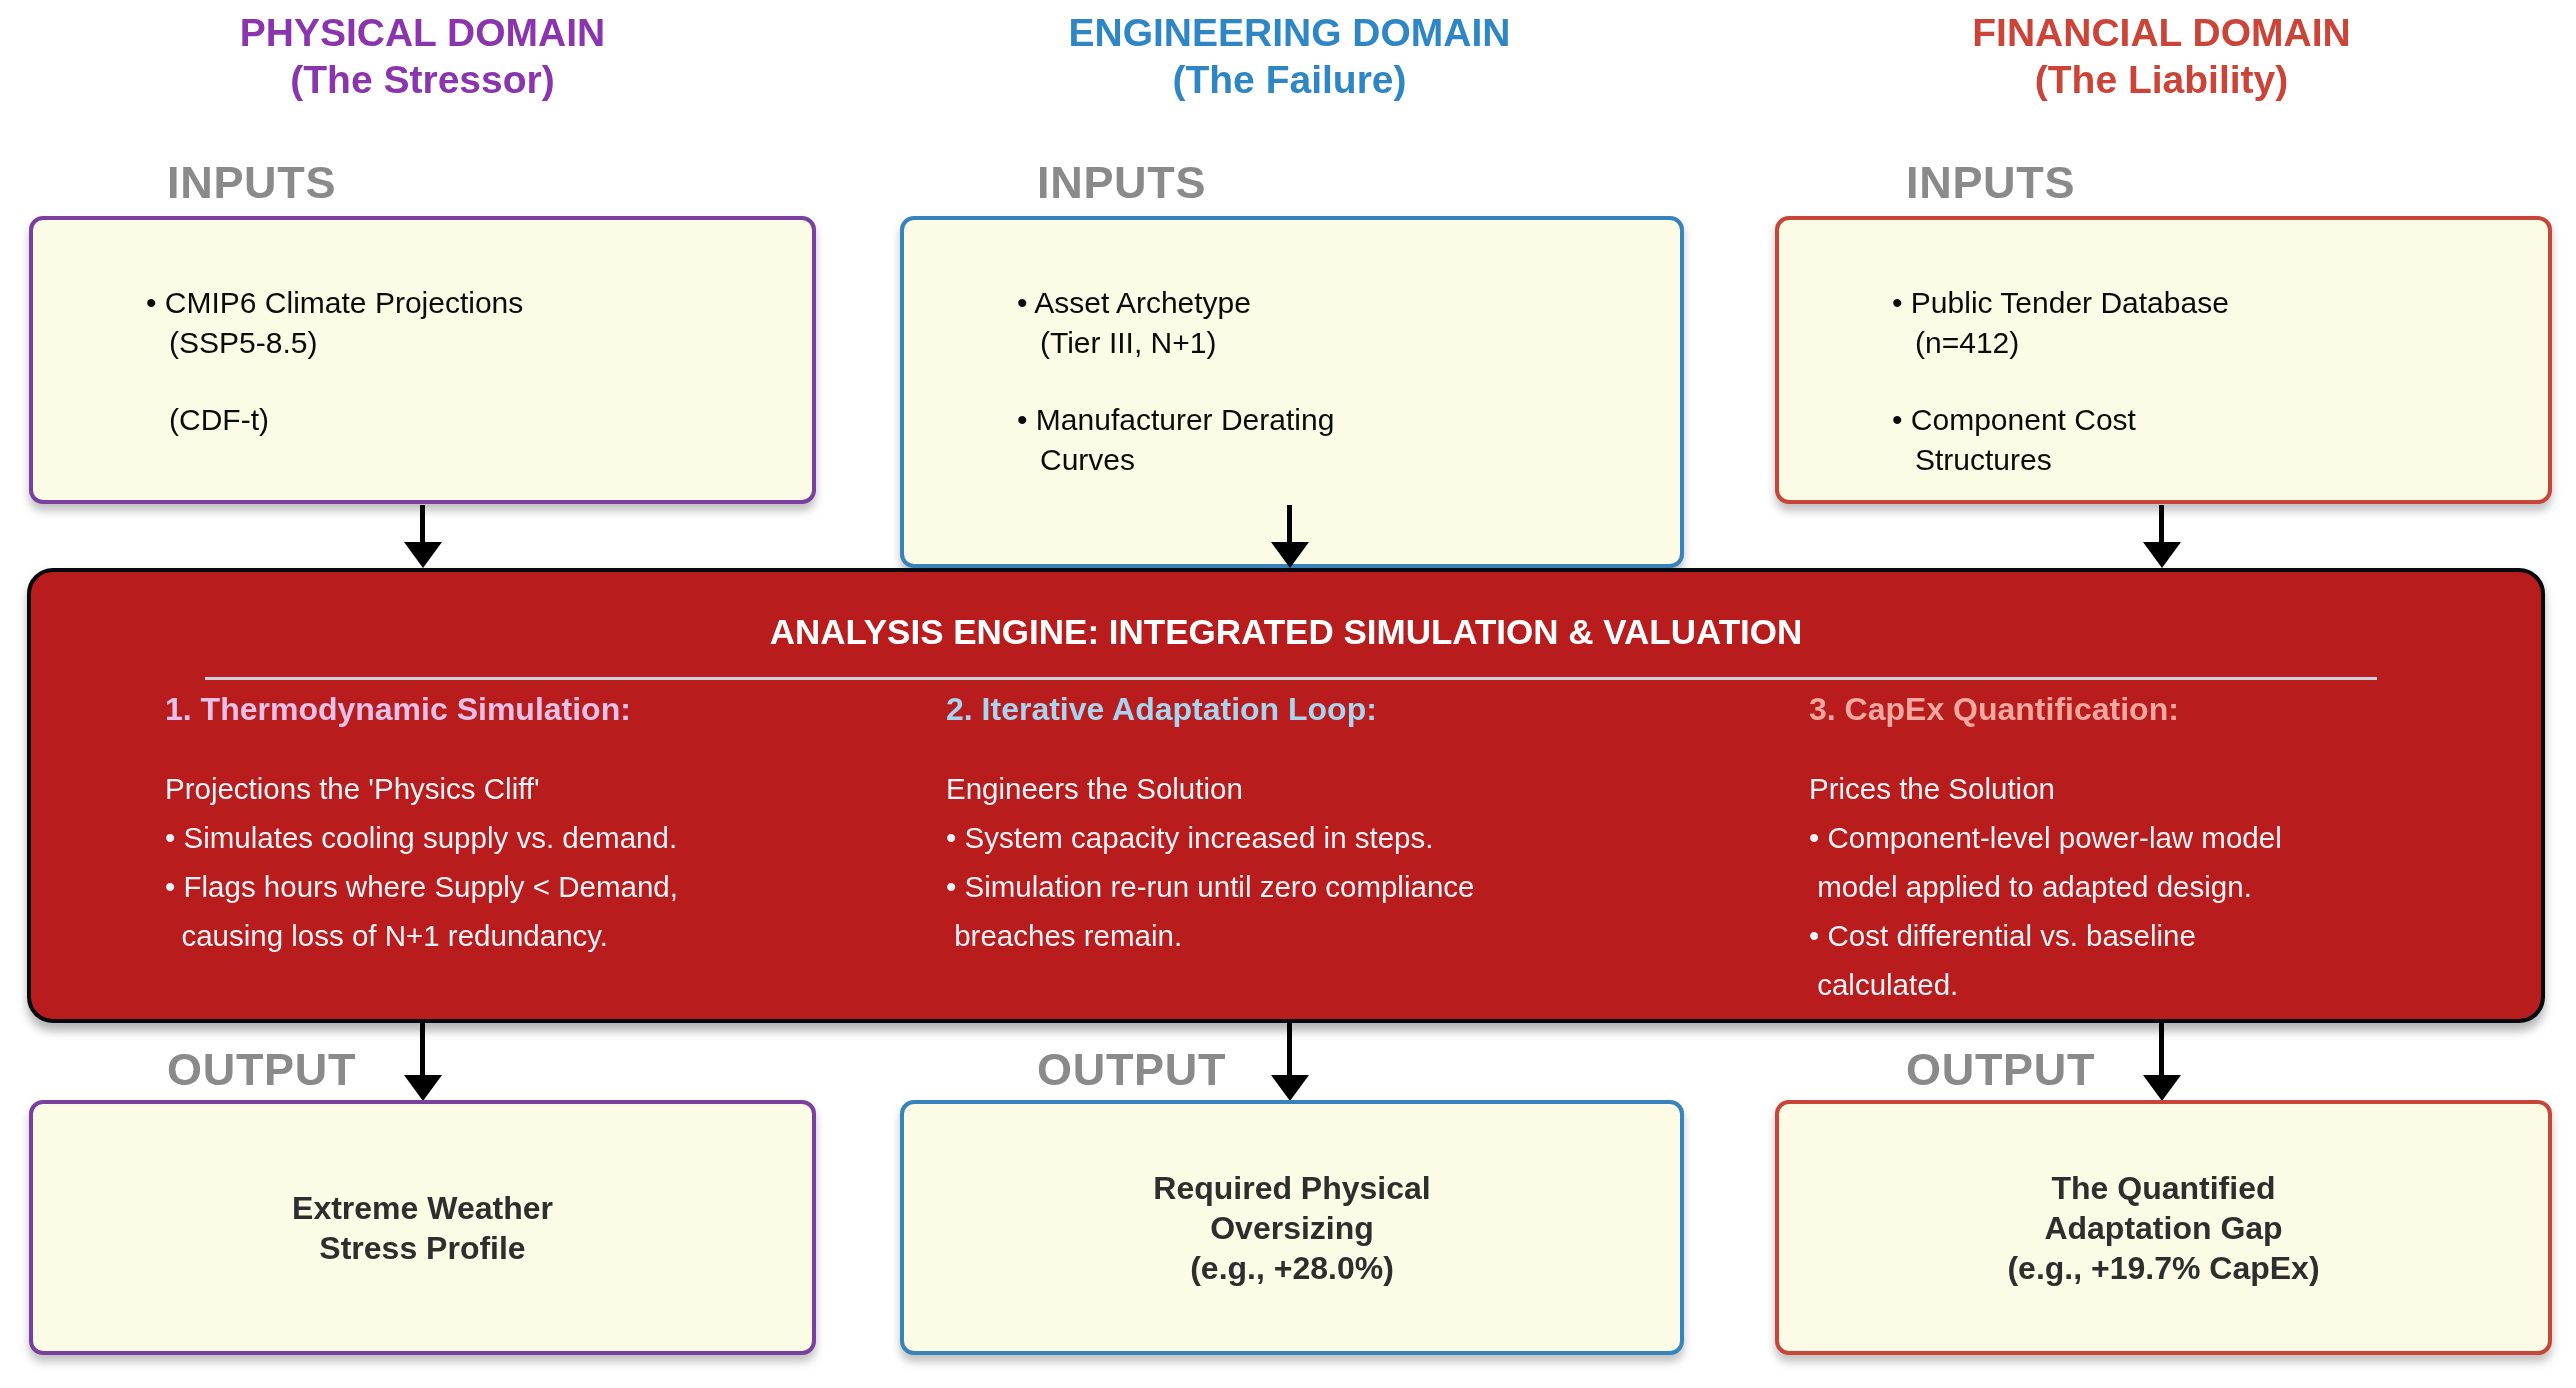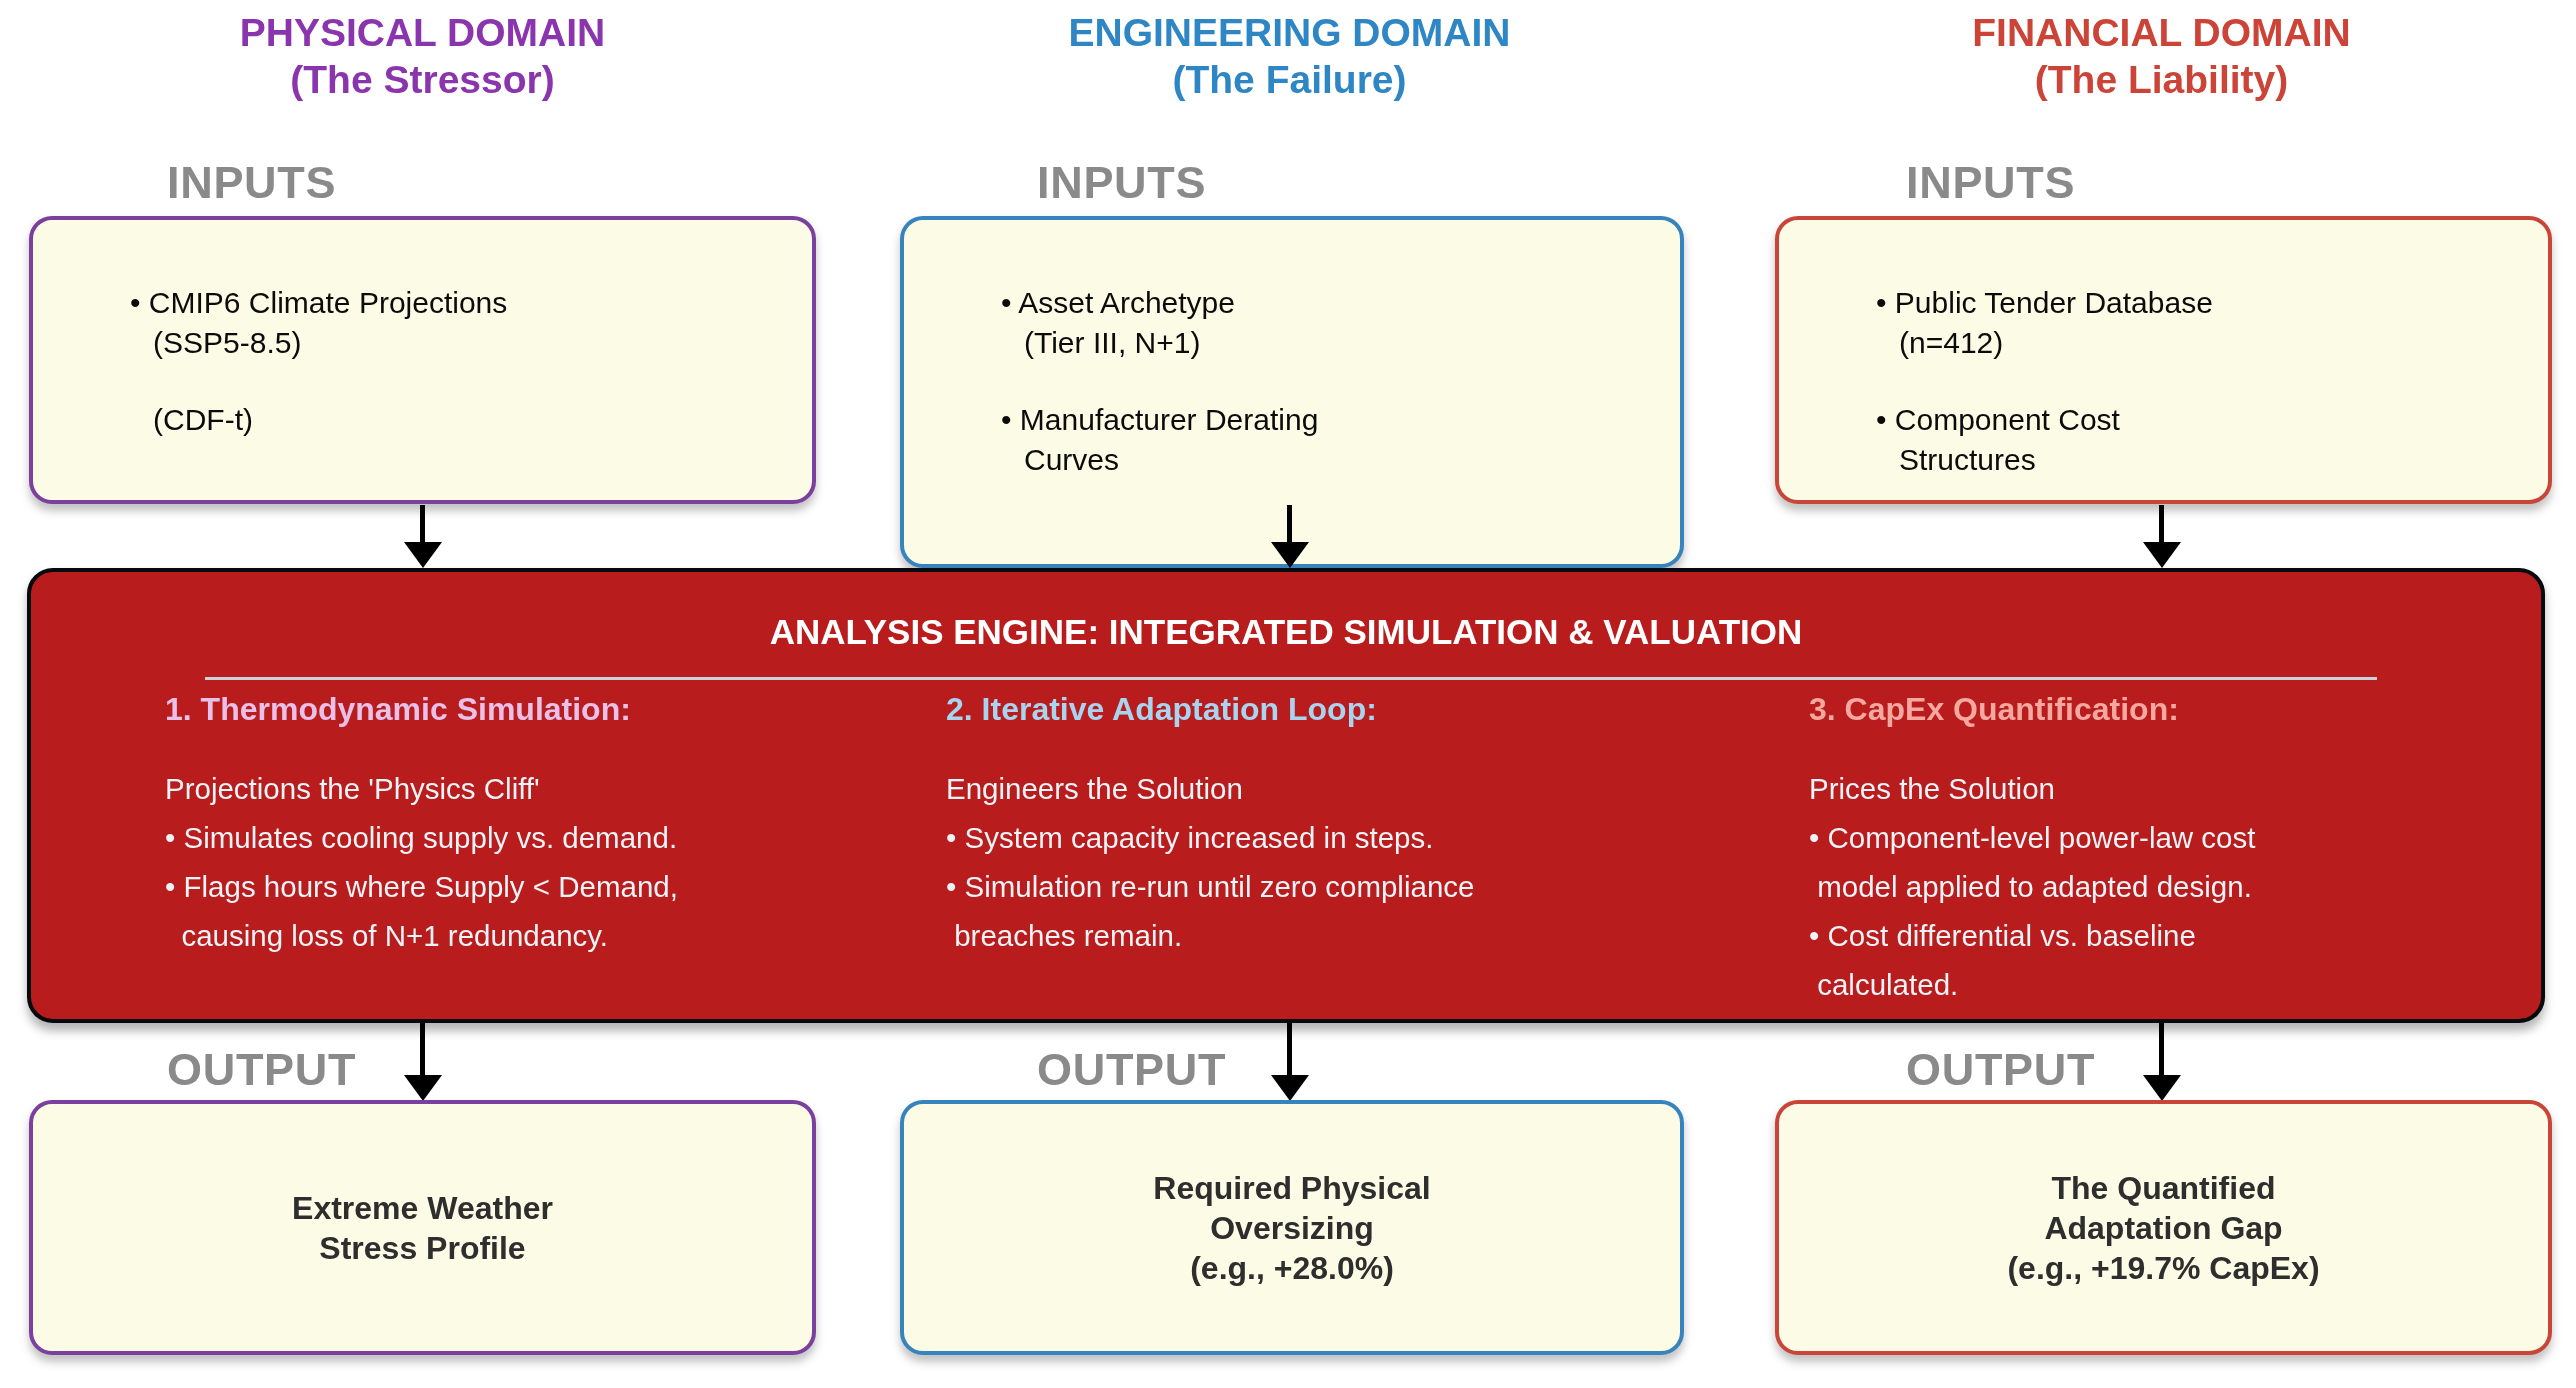--- a/index.html
+++ b/index.html
@@ -29,23 +29,24 @@
     font-size:45px;
     font-weight:bold;
     color:#8A8A8A;
     letter-spacing:0.7px;
   }
   
   .io-box{
     position:absolute;
     background:#FCFCE6;
     border:4.3px solid #000;
-    border-radius:23px;
+    border-radius:14px;
     box-shadow:0 6.5px 8.6px rgba(80,80,80,0.35);
     box-sizing:border-box;
+    padding-left:16px;
   }
   .b-purple{border-color:#7B3F9E;}
   .b-blue{border-color:#3784BD;}
   .b-red{border-color:#C94538;}
   .bullets{
     padding:63px 29px 0 97px;
     font-size:30px;
     line-height:40px;
     color:#0B0B0B;
   }
@@ -218,21 +219,21 @@
         <div class="e-line">• System capacity increased in steps.</div>
         <div class="e-line">• Simulation re-run until zero compliance</div>
         <div class="e-line"> breaches remain.</div>
       </div>
     </div>
 
     <div class="engine-col" style="left:1778px;width:719px;">
       <div class="engine-heading h-salmon">3. CapEx Quantification:</div>
       <div class="engine-body">
         <div class="e-line">Prices the Solution</div>
-        <div class="e-line">• Component-level power-law cost</div>
+        <div class="e-line">• Component-level power-law model</div>
         <div class="e-line"> model applied to adapted design.</div>
         <div class="e-line">• Cost differential vs. baseline</div>
         <div class="e-line"> calculated.</div>
       </div>
     </div>
   </div>
 
   <div class="section-label" style="left:167px;top:1044px;">OUTPUT</div>
   <div class="section-label" style="left:1037px;top:1044px;">OUTPUT</div>
   <div class="section-label" style="left:1906px;top:1044px;">OUTPUT</div>

